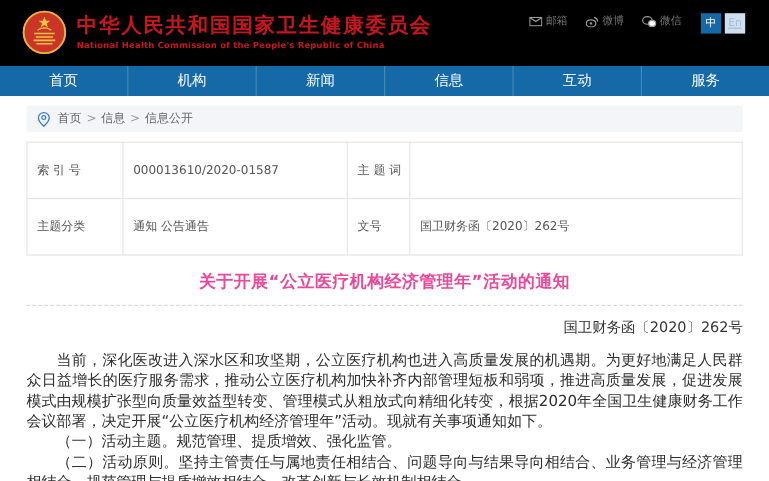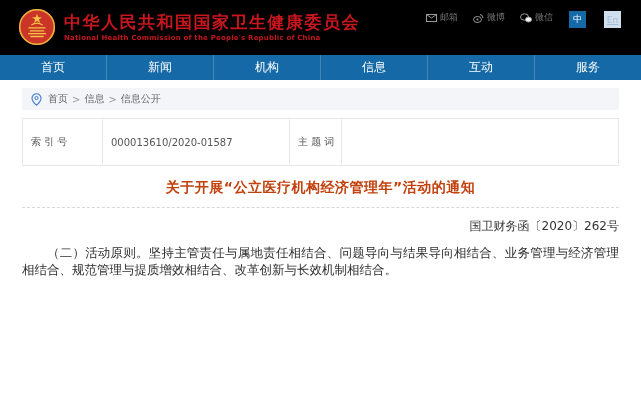--- a/index.html
+++ b/index.html
@@ -21,21 +21,21 @@
   .site-titles { margin-left:8px; }
   .site-cn { font-size:17px; font-weight:bold; color:#c7161e; letter-spacing:1.5px; line-height:20px; }
   .site-en { font-size:7px; color:#c7161e; font-weight:bold; margin-top:2px; letter-spacing:0.2px; }
 
   .quick { display:flex; align-items:flex-start; margin-top:3px; }
   .qitem { display:flex; align-items:center; margin-left:15px; font-size:9px; color:#777; cursor:pointer; }
   .qitem svg { margin-right:3px; }
   .lang-group { display:flex; margin-left:16px; }
   .lang-btn { width:17px; height:17px; display:flex; align-items:center; justify-content:center; font-size:9px; cursor:pointer; }
   .lang-zh { background:#1569a7; color:#fff; }
-  .lang-en { background:#cfdfee; color:#a3bdd6; margin-left:18px;text-decoration:underline; }
+  .lang-en { background:#cfdfee; color:#a3bdd6; margin-left:3px;text-decoration:underline; }
 
   
   .nav { height:25px; background:#1569a7; display:flex; }
   .nav-item {
     flex:1; display:flex; align-items:center; justify-content:center;
     color:#ffffff; font-size:12px; cursor:pointer;
     border-right:1px solid #4288b7;
   }
   .nav-item:last-child { border-right:none; }
 
@@ -53,21 +53,21 @@
 
   .meta-table {
     margin-top:8px; width:100%; border-collapse:collapse;
     font-size:10px; color:#555; table-layout:fixed;
   }
   .meta-table td { border:1px solid #e7e7e7; height:17px; padding:16px 8px; overflow:hidden; white-space:nowrap; }
   .meta-table .lbl { color:#555; }
 
   .article-title {
     margin:13px 0 0 0; text-align:center;
-    color:#c2410c; font-size:14px; font-weight:bold; letter-spacing:0.5px;
+    color:#ec4899; font-size:14px; font-weight:bold; letter-spacing:0.5px;
   }
   .dashed-sep { border-top:1px dashed #d9d9d9; margin-top:10px; }
   .doc-number { text-align:right; font-size:12px; color:#333; margin-top:10px; }
 
   .article-body { margin-top:9px; font-size:12.5px; color:#2e2e2e; line-height:17px; text-align:justify; }
   .article-body p { margin:0; }
   .article-body p.indent { text-indent:2em; }
 </style>
 </head>
 <body>
@@ -112,22 +112,22 @@
     </span>
     <span class="lang-group">
       <span class="lang-btn lang-zh">中</span>
       <span class="lang-btn lang-en">En</span>
     </span>
   </div>
 </div>
 
 <div class="nav">
   <div class="nav-item">首页</div>
+  <div class="nav-item">机构</div>
   <div class="nav-item">新闻</div>
-  <div class="nav-item">机构</div>
   <div class="nav-item">信息</div>
   <div class="nav-item">互动</div>
   <div class="nav-item">服务</div>
 </div>
 
 <div class="main">
 
   <div class="breadcrumb">
     <svg width="11" height="13" viewBox="0 0 11 13">
       <path d="M5.5 0.8 C2.9 0.8 1 2.8 1 5.2 c0 3 4.5 7 4.5 7 s4.5-4 4.5-7 C10 2.8 8.1 0.8 5.5 0.8 z" fill="none" stroke="#3a7bd5" stroke-width="1.1"></path>
@@ -147,24 +147,32 @@
         <col style="width:52px">
         <col>
       </colgroup>
     <tbody>
         <tr>
       <td class="lbl">索 引 号</td>
       <td>000013610/2020-01587</td>
       <td class="lbl">主 题 词</td>
       <td></td>
     </tr>
+    <tr>
+      <td class="lbl">主题分类</td>
+      <td>通知 公告通告</td>
+      <td class="lbl">文号</td>
+      <td>国卫财务函〔2020〕262号</td>
+    </tr>
   </tbody>
     </table>
 
   <h1 class="article-title">关于开展“公立医疗机构经济管理年”活动的通知</h1>
   <div class="dashed-sep"></div>
   <div class="doc-number">国卫财务函〔2020〕262号</div>
 
   <div class="article-body">
+    <p class="indent">当前，深化医改进入深水区和攻坚期，公立医疗机构也进入高质量发展的机遇期。为更好地满足人民群众日益增长的医疗服务需求，推动公立医疗机构加快补齐内部管理短板和弱项，推进高质量发展，促进发展模式由规模扩张型向质量效益型转变、管理模式从粗放式向精细化转变，根据2020年全国卫生健康财务工作会议部署，决定开展“公立医疗机构经济管理年”活动。现就有关事项通知如下。</p>
+    <p class="indent">（一）活动主题。规范管理、提质增效、强化监管。</p>
     <p class="indent">（二）活动原则。坚持主管责任与属地责任相结合、问题导向与结果导向相结合、业务管理与经济管理相结合、规范管理与提质增效相结合、改革创新与长效机制相结合。</p>
   </div>
 
 </div>
 
 </body></html>

